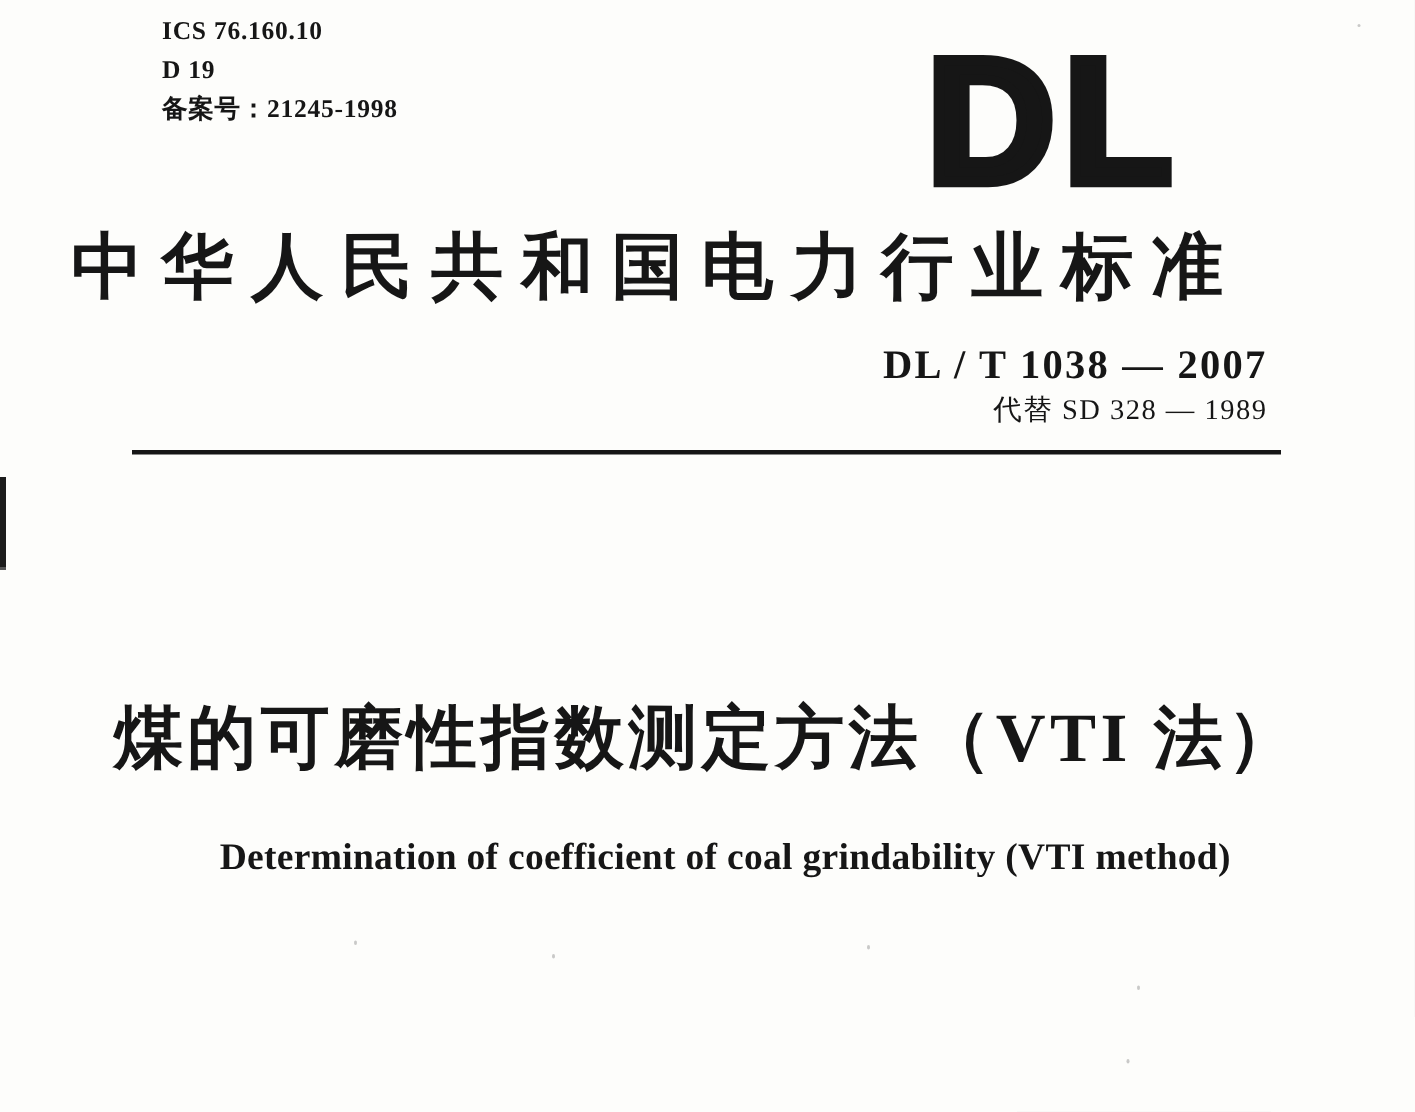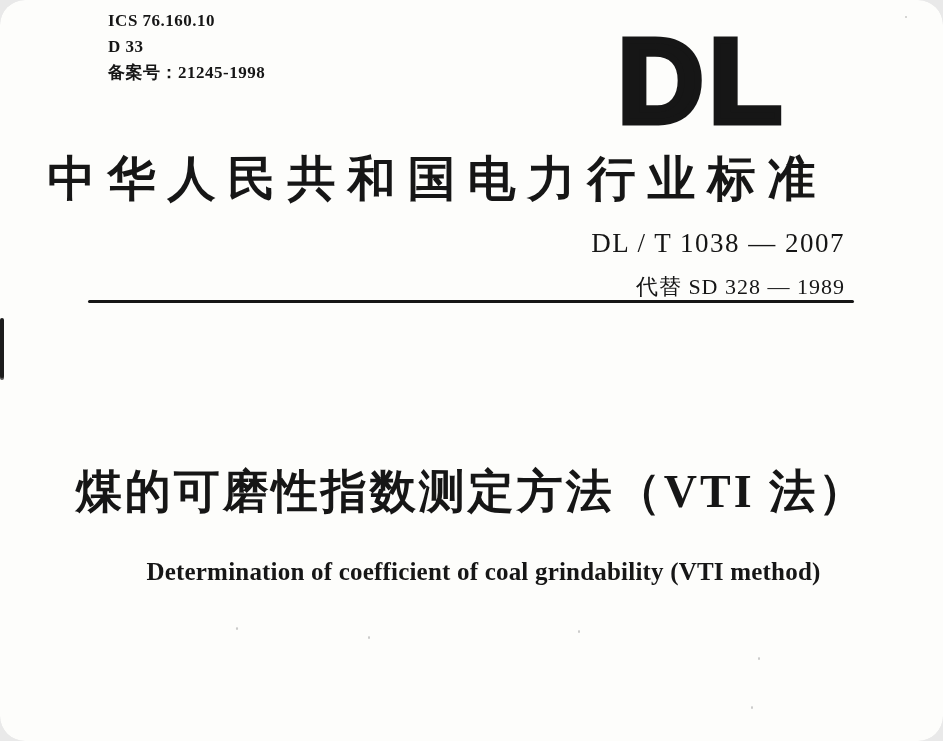--- a/index.html
+++ b/index.html
@@ -1,19 +1,19 @@
 <!DOCTYPE html>
 <html style="--paper: #fdfdfb; --ink: #161616;"><head>
 <meta charset="utf-8">
 <style>
   :root {
     --paper: #fdfdfb;
     --ink: #161616;
   }
-  * { margin: 0; padding: 0; box-sizing: border-box; border-radius: 25px; }
+  * { margin: 0; padding: 0; box-sizing: border-box; }
   html, body { width: 943px; height: 741px; }
   body {
     font-family: "Liberation Sans", sans-serif;
     background: #e9e9e9;
   }
   .page {
     position: relative;
     width: 943px;
     height: 741px;
     background: var(--paper);
@@ -67,29 +67,29 @@
   
   .std-block {
     position: absolute;
     right: 98px;
     top: 228px;
     text-align: right;
     font-family: "Liberation Serif", serif;
     color: var(--ink);
   }
   .std-number {
-    font-weight: normal;
+    font-weight: bold;
     font-size: 27px;
     line-height: 30px;
     letter-spacing: 1.5px;
     white-space: nowrap;
   }
   .std-superseded {
-    margin-top: 19px;
-    font-size: 22px;
+    margin-top: 6px;
+    font-size: 19px;
     line-height: 20px;
     letter-spacing: 1px;
     white-space: nowrap;
   }
 
   
   .header-rule {
     position: absolute;
     left: 88px;
     top: 300px;
@@ -156,21 +156,21 @@
   .sp5 { left: 905px; top: 16px; height: 2px; }
   .sp6 { left: 368px; top: 636px; }
 </style>
 </head>
 <body>
 
 <div class="page">
 
   <div class="meta">
     <div>ICS 76.160.10</div>
-    <div>D 33</div>
+    <div>D 19</div>
     <div>备案号：21245-1998</div>
   </div>
 
   <div class="dl-logo">DL</div>
 
   <h1 class="org-title">中华人民共和国电力行业标准</h1>
 
   <div class="std-block">
     <div class="std-number">DL / T 1038 — 2007</div>
     <div class="std-superseded">代替 SD 328 — 1989</div>

